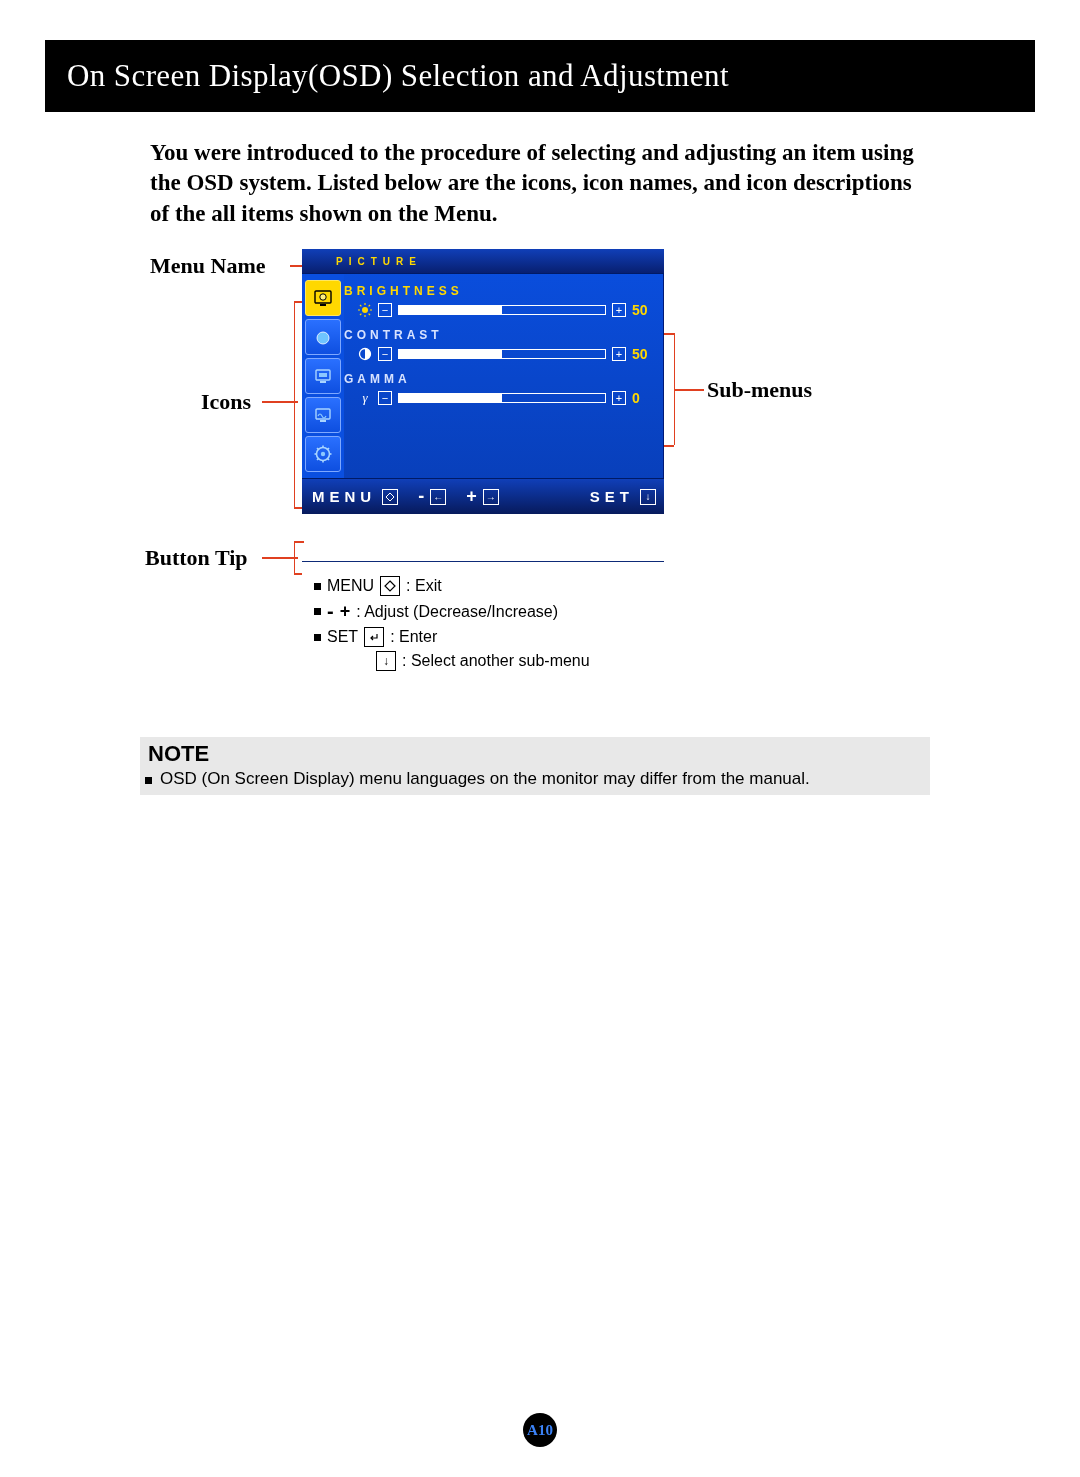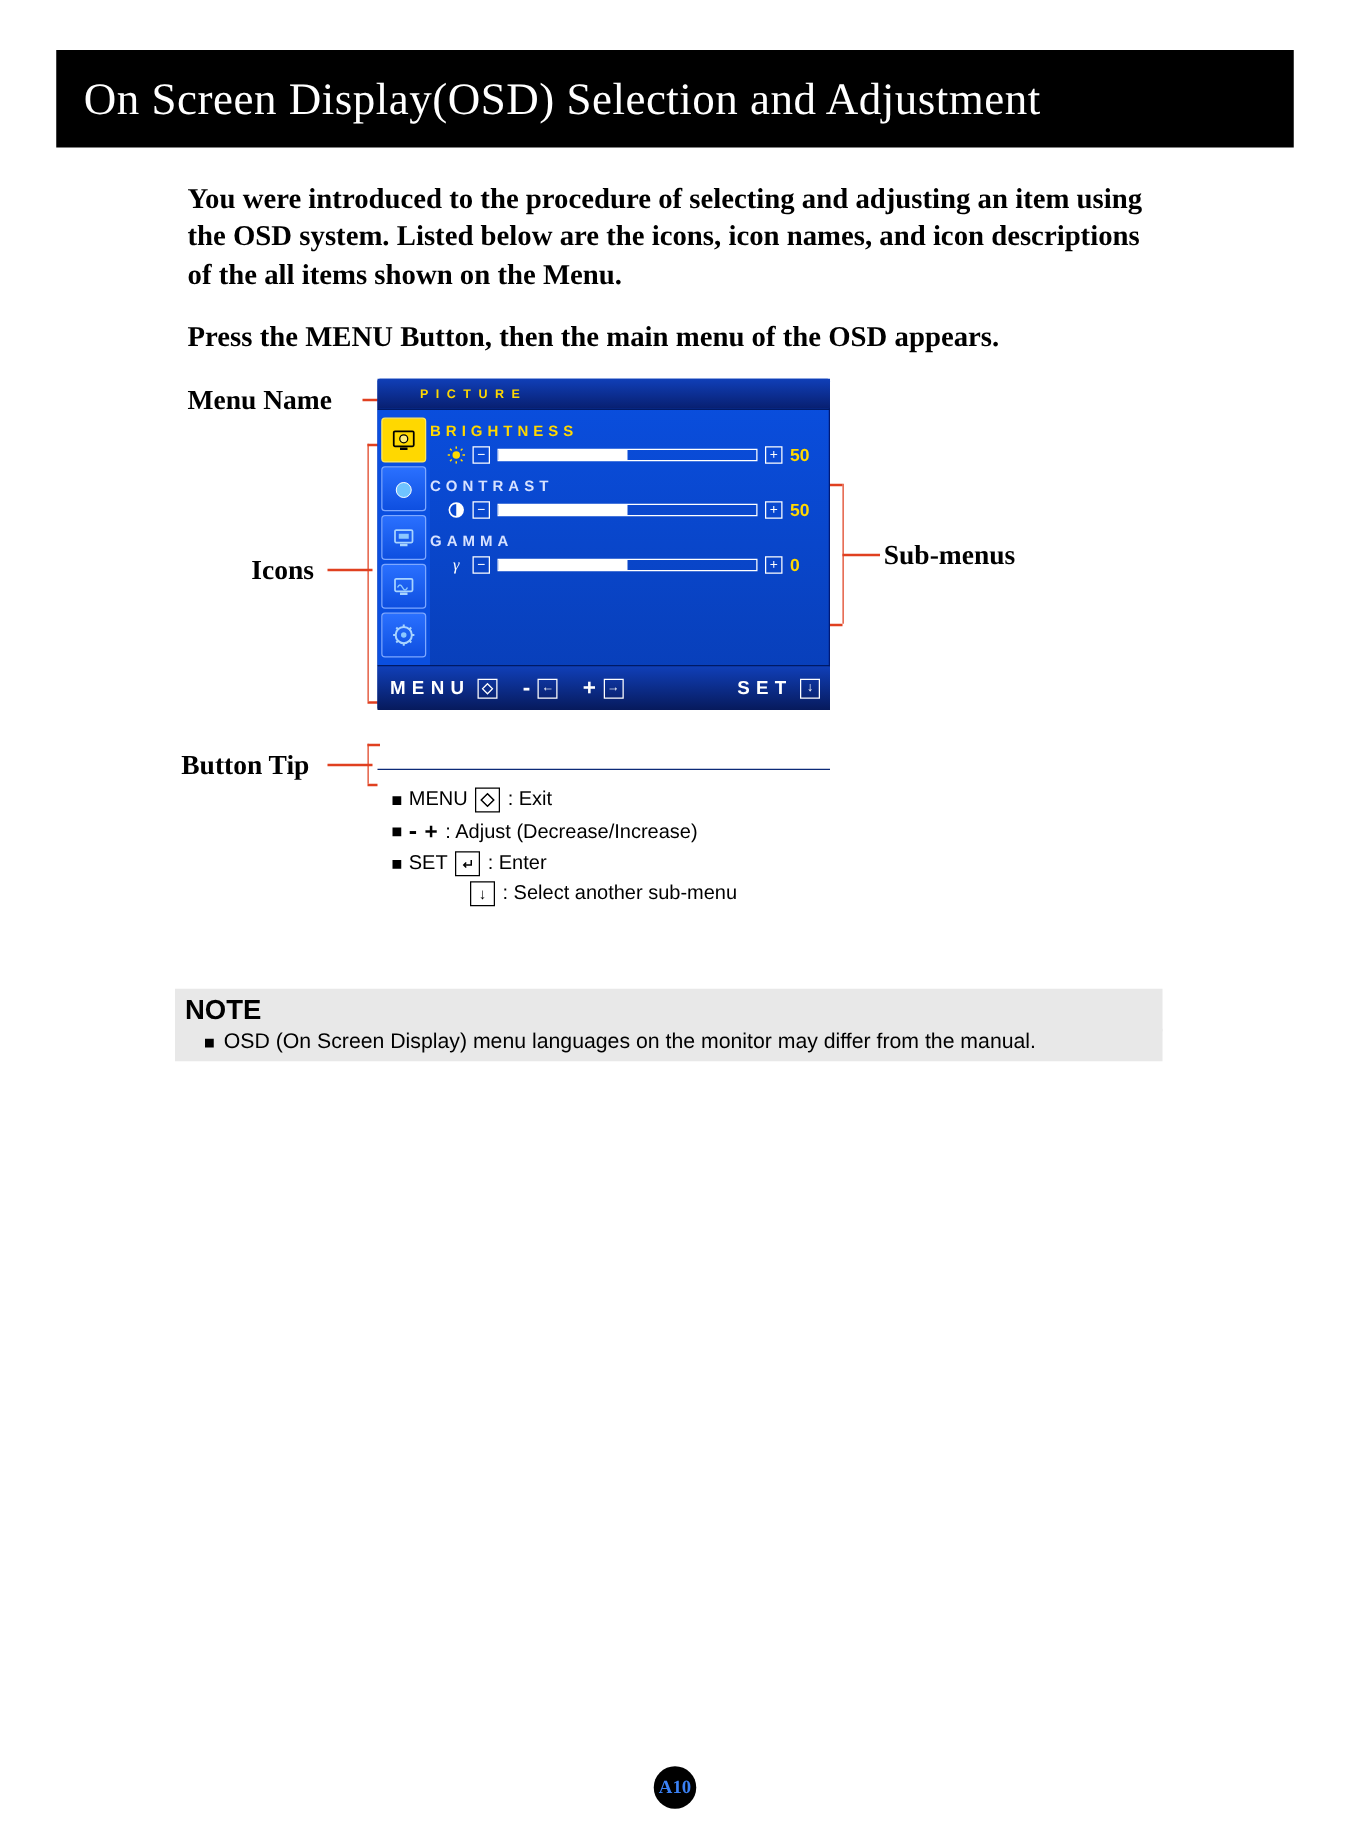--- a/index.html
+++ b/index.html
@@ -14,21 +14,21 @@
     width: 1080px;
     min-height: 1477px;
     position: relative;
     box-sizing: border-box;
   }
   .title-bar {
     background: #000;
     color: #fff;
     margin: 40px 45px 0 45px;
     padding: 18px 22px;
-    font-size: 36px;
+    font-size: 31px;
     font-weight: normal;
     letter-spacing: 0.4px;
   }
   .body-text {
     margin: 26px 150px 0 150px;
     font-size: 23px;
     font-weight: bold;
     line-height: 1.32;
   }
   .body-text2 {
@@ -229,21 +229,21 @@
     font-size:22px;
     padding:4px 8px;
     background:#e8e8e8;
     display:inline-block;
     width:100%;
     box-sizing:border-box;
   }
   .note .nbody{
     background:#e8e8e8;
     font-size:17px;
-    padding:0 8px 6px 24px;
+    padding:0 8px 6px 5px;
     margin-top:-2px;
     display:flex;
     align-items:flex-start;
     gap:8px;
   }
   .note .nbul{
     width:7px;height:7px;background:#000;display:inline-block;margin-top:8px;
   }
 
   .page-number{
@@ -263,21 +263,20 @@
     font-family:"Times New Roman",serif;
   }
 </style>
 </head>
 <body>
 
 <div class="page">
   <div class="title-bar">On Screen Display(OSD) Selection and Adjustment</div>
 
   <div class="body-text">You were introduced to the procedure of selecting and adjusting an item using the OSD system.  Listed below are the icons, icon names, and icon descriptions of the all items shown on the Menu.</div>
-  <div class="body-text2">Press the MENU Button, then the main menu of the OSD appears.</div>
 
   <div class="diagram">
 
     <div class="ann" style="left:150px;top:12px;">Menu Name</div>
     <div class="ann" style="left:201px;top:148px;">Icons</div>
     <div class="ann" style="left:707px;top:136px;">Sub-menus</div>
     <div class="ann" style="left:145px;top:304px;">Button Tip</div>
 
     <div class="callout-line h" style="left:290px;top:24px;width:44px;"></div>
 

